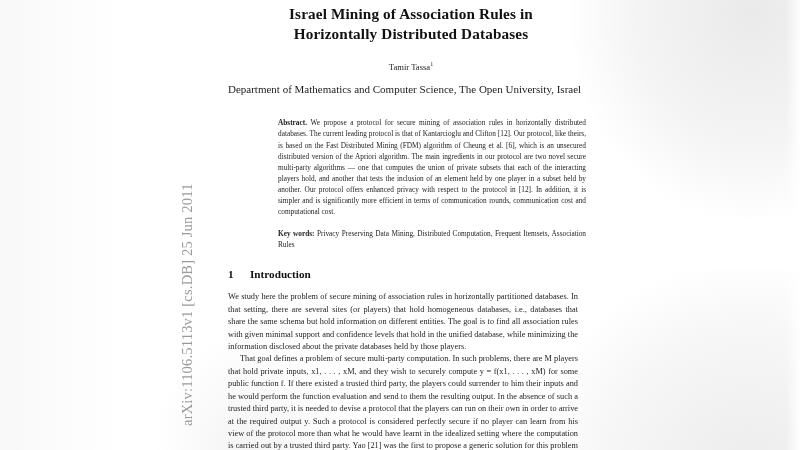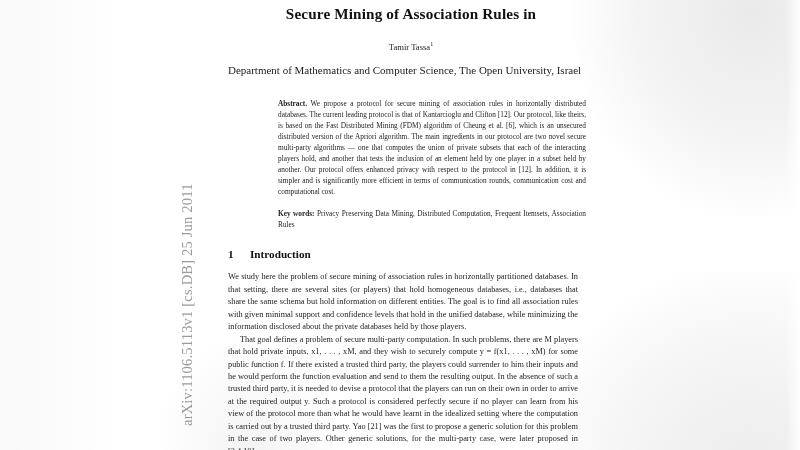--- a/index.html
+++ b/index.html
@@ -152,21 +152,22 @@
   <div class="shade shade-tr"></div>
   <div class="shade shade-br"></div>
   <div class="shade shade-bl"></div>
   <div class="shade edge-right"></div>
 
   <div id="arxiv-stamp">arXiv:1106.5113v1  [cs.DB]  25 Jun 2011</div>
 
   <div id="content">
 
     <h1 class="title">
-      <span>Secure Mining of Association Rules in</span><br>
+      <span>Israel Mining of Association Rules in</span><br>
+      <span>Horizontally Distributed Databases</span>
     </h1>
 
     <div class="author">
       <span>Tamir Tassa</span><sup>1</sup>
     </div>
 
     <div class="affiliation">Department of Mathematics and Computer Science, The Open University, Israel</div>
 
     <div class="abstract-block">
       <p><span class="lead">Abstract.</span><span> We propose a protocol for secure mining of association rules in horizontally distributed databases. The current leading protocol is that of Kantarcioglu and Clifton [12]. Our protocol, like theirs, is based on the Fast Distributed Mining (FDM) algorithm of Cheung et al. [6], which is an unsecured distributed version of the Apriori algorithm. The main ingredients in our protocol are two novel secure multi-party algorithms — one that computes the union of private subsets that each of the interacting players hold, and another that tests the inclusion of an element held by one player in a subset held by another. Our protocol offers enhanced privacy with respect to the protocol in [12]. In addition, it is simpler and is significantly more efficient in terms of communication rounds, communication cost and computational cost.</span></p>

